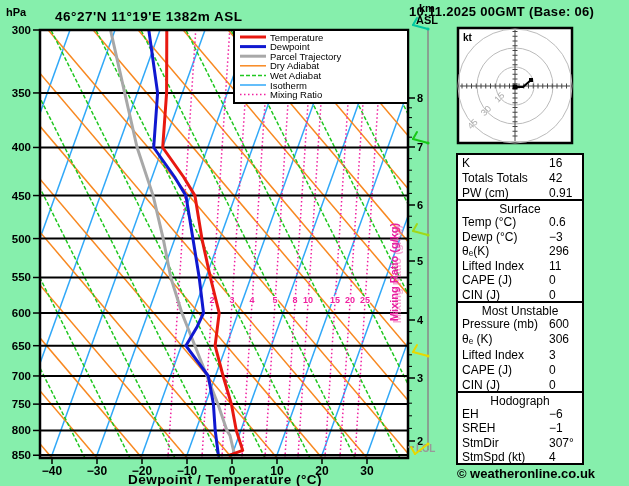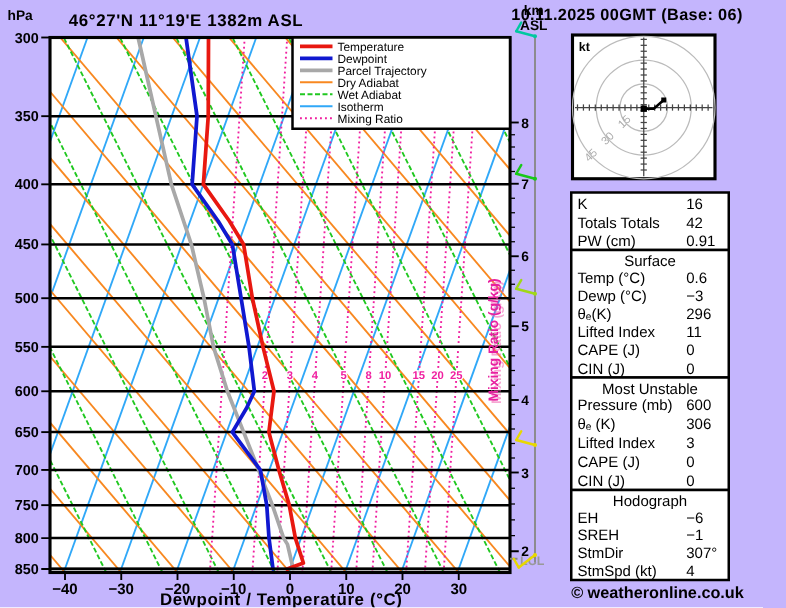--- a/index.html
+++ b/index.html
@@ -1,16 +1,16 @@
 <!DOCTYPE html>
 <html><head>
 <meta charset="utf-8">
 <style>
   html,body{margin:0;padding:0;background:#fff;}
-  .app{position:relative;width:629px;height:486px;background:#c4b5fd;overflow:hidden;
+  .app{position:relative;width:629px;height:486px;background:#86efac;overflow:hidden;
        font-family:"Liberation Sans","DejaVu Sans",sans-serif;}
   svg text{font-family:"Liberation Sans","DejaVu Sans",sans-serif;}
 </style>
 </head>
 <body>
 
 <div class="app">
   <svg id="chart" width="629" height="486" viewBox="0 0 629 486">
     <defs>
       <clipPath id="plotclip">

